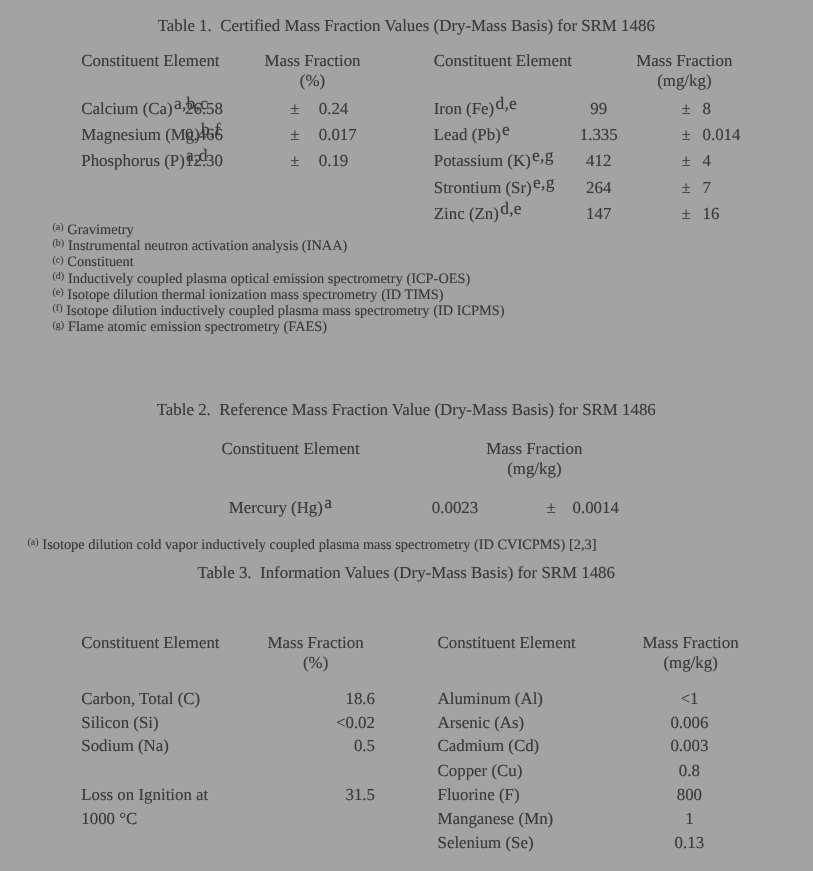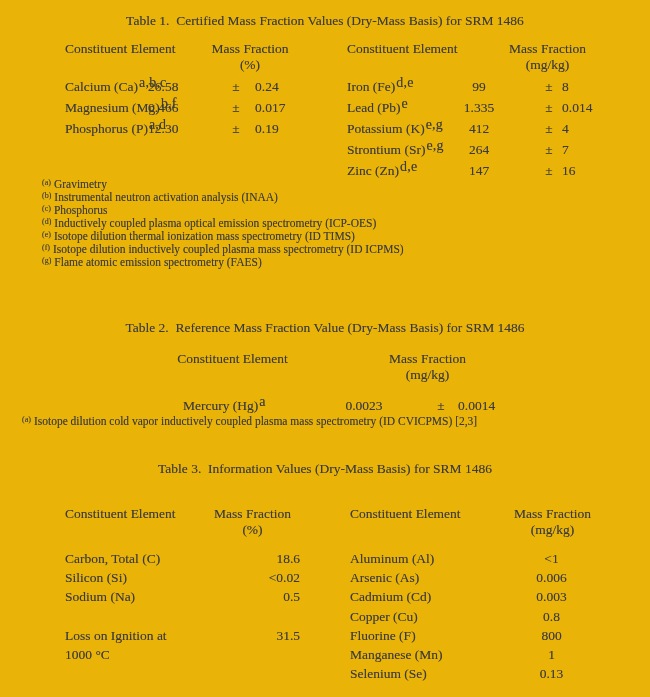--- a/index.html
+++ b/index.html
@@ -1,20 +1,20 @@
 <!DOCTYPE html>
 <html><head>
 <meta charset="utf-8">
 <style>
   html,body{margin:0;padding:0;}
   body{background:#ffffff;}
   .page{
     position:relative;
     width:650px;height:697px;
-    background:#eab308;
+    background:#a3a3a3;
     font-family:"Liberation Serif","DejaVu Serif",serif;
     color:#3b3b3b;
     font-size:13.5px;
     text-shadow:0 0 0.6px rgba(59,59,59,.45);
     overflow:hidden;
   }
   .title{position:absolute;left:0;width:650px;text-align:center;white-space:pre;}
   .r{position:absolute;left:0;width:650px;height:18px;}
   .r>div{position:absolute;top:0;white-space:pre;}
   
@@ -38,21 +38,21 @@
   
   .c2{left:205px;width:95px;text-align:right}
   .d1{left:350px}
   .d2{left:504px;width:95px;text-align:center}
   .h3-mfl{left:190px;width:125px;text-align:center}
   .h3-mfr{left:490px;width:125px;text-align:center}
   .s{font-size:14px;position:relative;top:-4px;margin-left:1px;letter-spacing:0.2px}
   .fns{position:absolute;left:30px;top:178px;font-size:11.5px;}
   .fns .line{height:13px;line-height:13px;white-space:pre;margin-left:12px;}
   .fm{font-size:8px;position:relative;top:-3px;margin-right:3px}
-  .fn2{position:absolute;left:8px;top:415px;font-size:11.5px;white-space:pre;padding-left:14px;}
+  .fn2{position:absolute;left:8px;top:430px;font-size:11.5px;white-space:pre;padding-left:14px;}
 </style>
 </head>
 <body>
 
 <div class="page">
 
   <div class="title" style="top:13px">Table 1.  Certified Mass Fraction Values (Dry-Mass Basis) for SRM 1486</div>
 
   <div class="r" style="top:41px">
     <div class="a1">Constituent Element</div>
@@ -108,21 +108,21 @@
   <div class="r" style="top:163px">
     <div class="b1"><span>Zinc (Zn)</span><span class="s">d,e</span></div>
     <div class="b2">147</div>
     <div class="b3">±</div>
     <div class="b4">16</div>
   </div>
 
   <div class="fns">
     <div class="line"><span class="fm">(a)</span><span>Gravimetry</span></div>
     <div class="line"><span class="fm">(b)</span><span>Instrumental neutron activation analysis (INAA)</span></div>
-    <div class="line"><span class="fm">(c)</span><span>Phosphorus</span></div>
+    <div class="line"><span class="fm">(c)</span><span>Constituent</span></div>
     <div class="line"><span class="fm">(d)</span><span>Inductively coupled plasma optical emission spectrometry (ICP-OES)</span></div>
     <div class="line"><span class="fm">(e)</span><span>Isotope dilution thermal ionization mass spectrometry (ID TIMS)</span></div>
     <div class="line"><span class="fm">(f)</span><span>Isotope dilution inductively coupled plasma mass spectrometry (ID ICPMS)</span></div>
     <div class="line"><span class="fm">(g)</span><span>Flame atomic emission spectrometry (FAES)</span></div>
   </div>
 
   <div class="title" style="top:320px">Table 2.  Reference Mass Fraction Value (Dry-Mass Basis) for SRM 1486</div>
 
   <div class="r" style="top:351px">
     <div class="h2-ce">Constituent Element</div>
@@ -134,21 +134,21 @@
 
   <div class="r" style="top:398px">
     <div class="m1"><span>Mercury (Hg)</span><span class="s">a</span></div>
     <div class="m2">0.0023</div>
     <div class="m3">±</div>
     <div class="m4">0.0014</div>
   </div>
 
   <div class="fn2"><span class="fm">(a)</span><span>Isotope dilution cold vapor inductively coupled plasma mass spectrometry (ID CVICPMS) [2,3]</span></div>
 
-  <div class="title" style="top:461px">Table 3.  Information Values (Dry-Mass Basis) for SRM 1486</div>
+  <div class="title" style="top:450px">Table 3.  Information Values (Dry-Mass Basis) for SRM 1486</div>
 
   <div class="r" style="top:506px">
     <div class="a1">Constituent Element</div>
     <div class="h3-mfl">Mass Fraction</div>
     <div class="d1">Constituent Element</div>
     <div class="h3-mfr">Mass Fraction</div>
   </div>
   <div class="r" style="top:522px">
     <div class="h3-mfl">(%)</div>
     <div class="h3-mfr">(mg/kg)</div>

